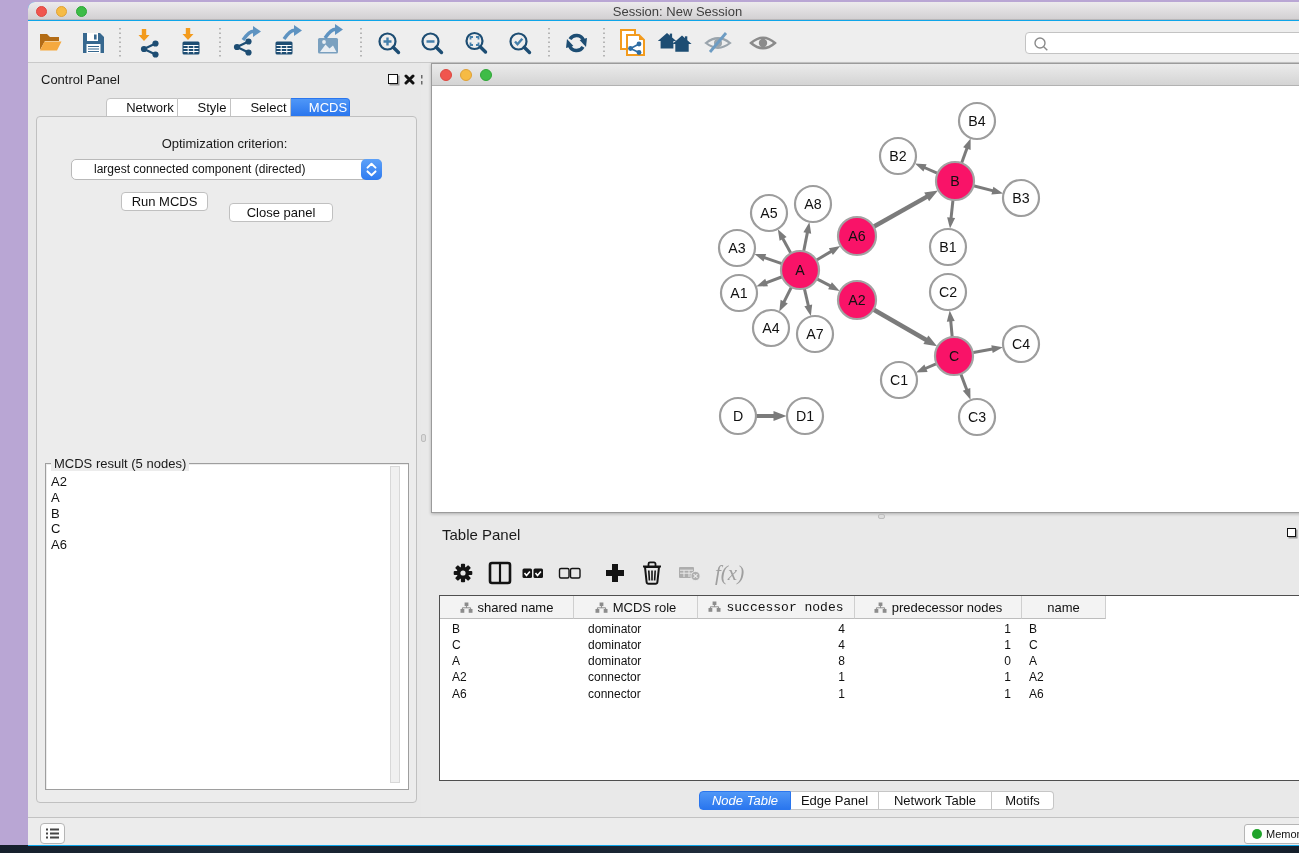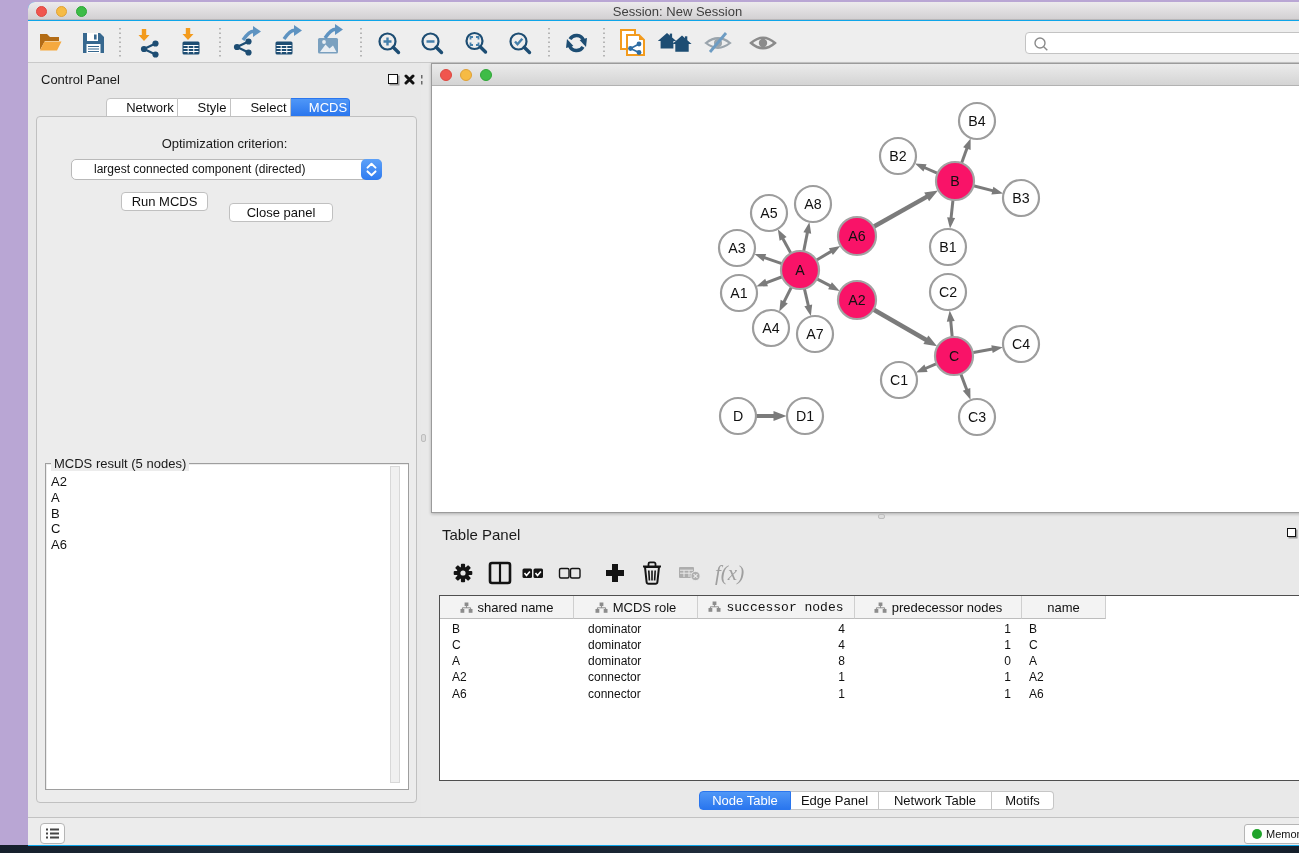--- a/index.html
+++ b/index.html
@@ -70,21 +70,21 @@
   #ttable { position:absolute; left:18px; top:76px; width:877px; height:186px; background:#fff;
     border:1.5px solid #4f4f4f; font-size:12px; color:#111; }
   .thead { position:absolute; top:0; height:23px; background:#f3f3f3; border-right:1px solid #cfcfcf;
     border-bottom:1px solid #bdbdbd; text-align:center; line-height:23px; font-size:13px; }
   .tcell { position:absolute; height:16.3px; line-height:16.3px; }
   #btabs { position:absolute; left:278px; top:272px; display:flex; }
   .btab { height:19px; background:#fff; border:1px solid #c6c6c6; border-left:none; font-size:13px;
     color:#111; text-align:center; line-height:18px; }
   .btab.first { border-left:1px solid #c6c6c6; border-radius:4px 0 0 4px; }
   .btab.last { border-radius:0 4px 4px 0; }
-  .btab.sel { background:linear-gradient(#4f97f7,#2a76ee); color:#fff; border-color:#2a76ee; }
+  .btab.sel { background:linear-gradient(#4f97f7,#2a76ee); color:#fff; border-color:#2a76ee;font-style:italic; }
   
   #statusbar { position:absolute; left:0; top:815px; width:1299px; height:28px; background:#ececec;
     border-top:1px solid #c2c2c2; }
   #lstbtn { position:absolute; left:12px; top:5px; width:25px; height:21px; background:#fdfdfd;
     border:1px solid #b5b5b5; border-radius:4px; }
   #membtn { position:absolute; left:1216px; top:6px; width:73px; height:20px; background:#fdfdfd;
     border:1px solid #b5b5b5; border-radius:3px; font-size:11px; color:#111; line-height:18px; }
   #membtn .dot { display:inline-block; width:10px; height:10px; border-radius:50%; background:#1fa32a;
     margin:0 4px 0 7px; vertical-align:-1px; }
 </style>

